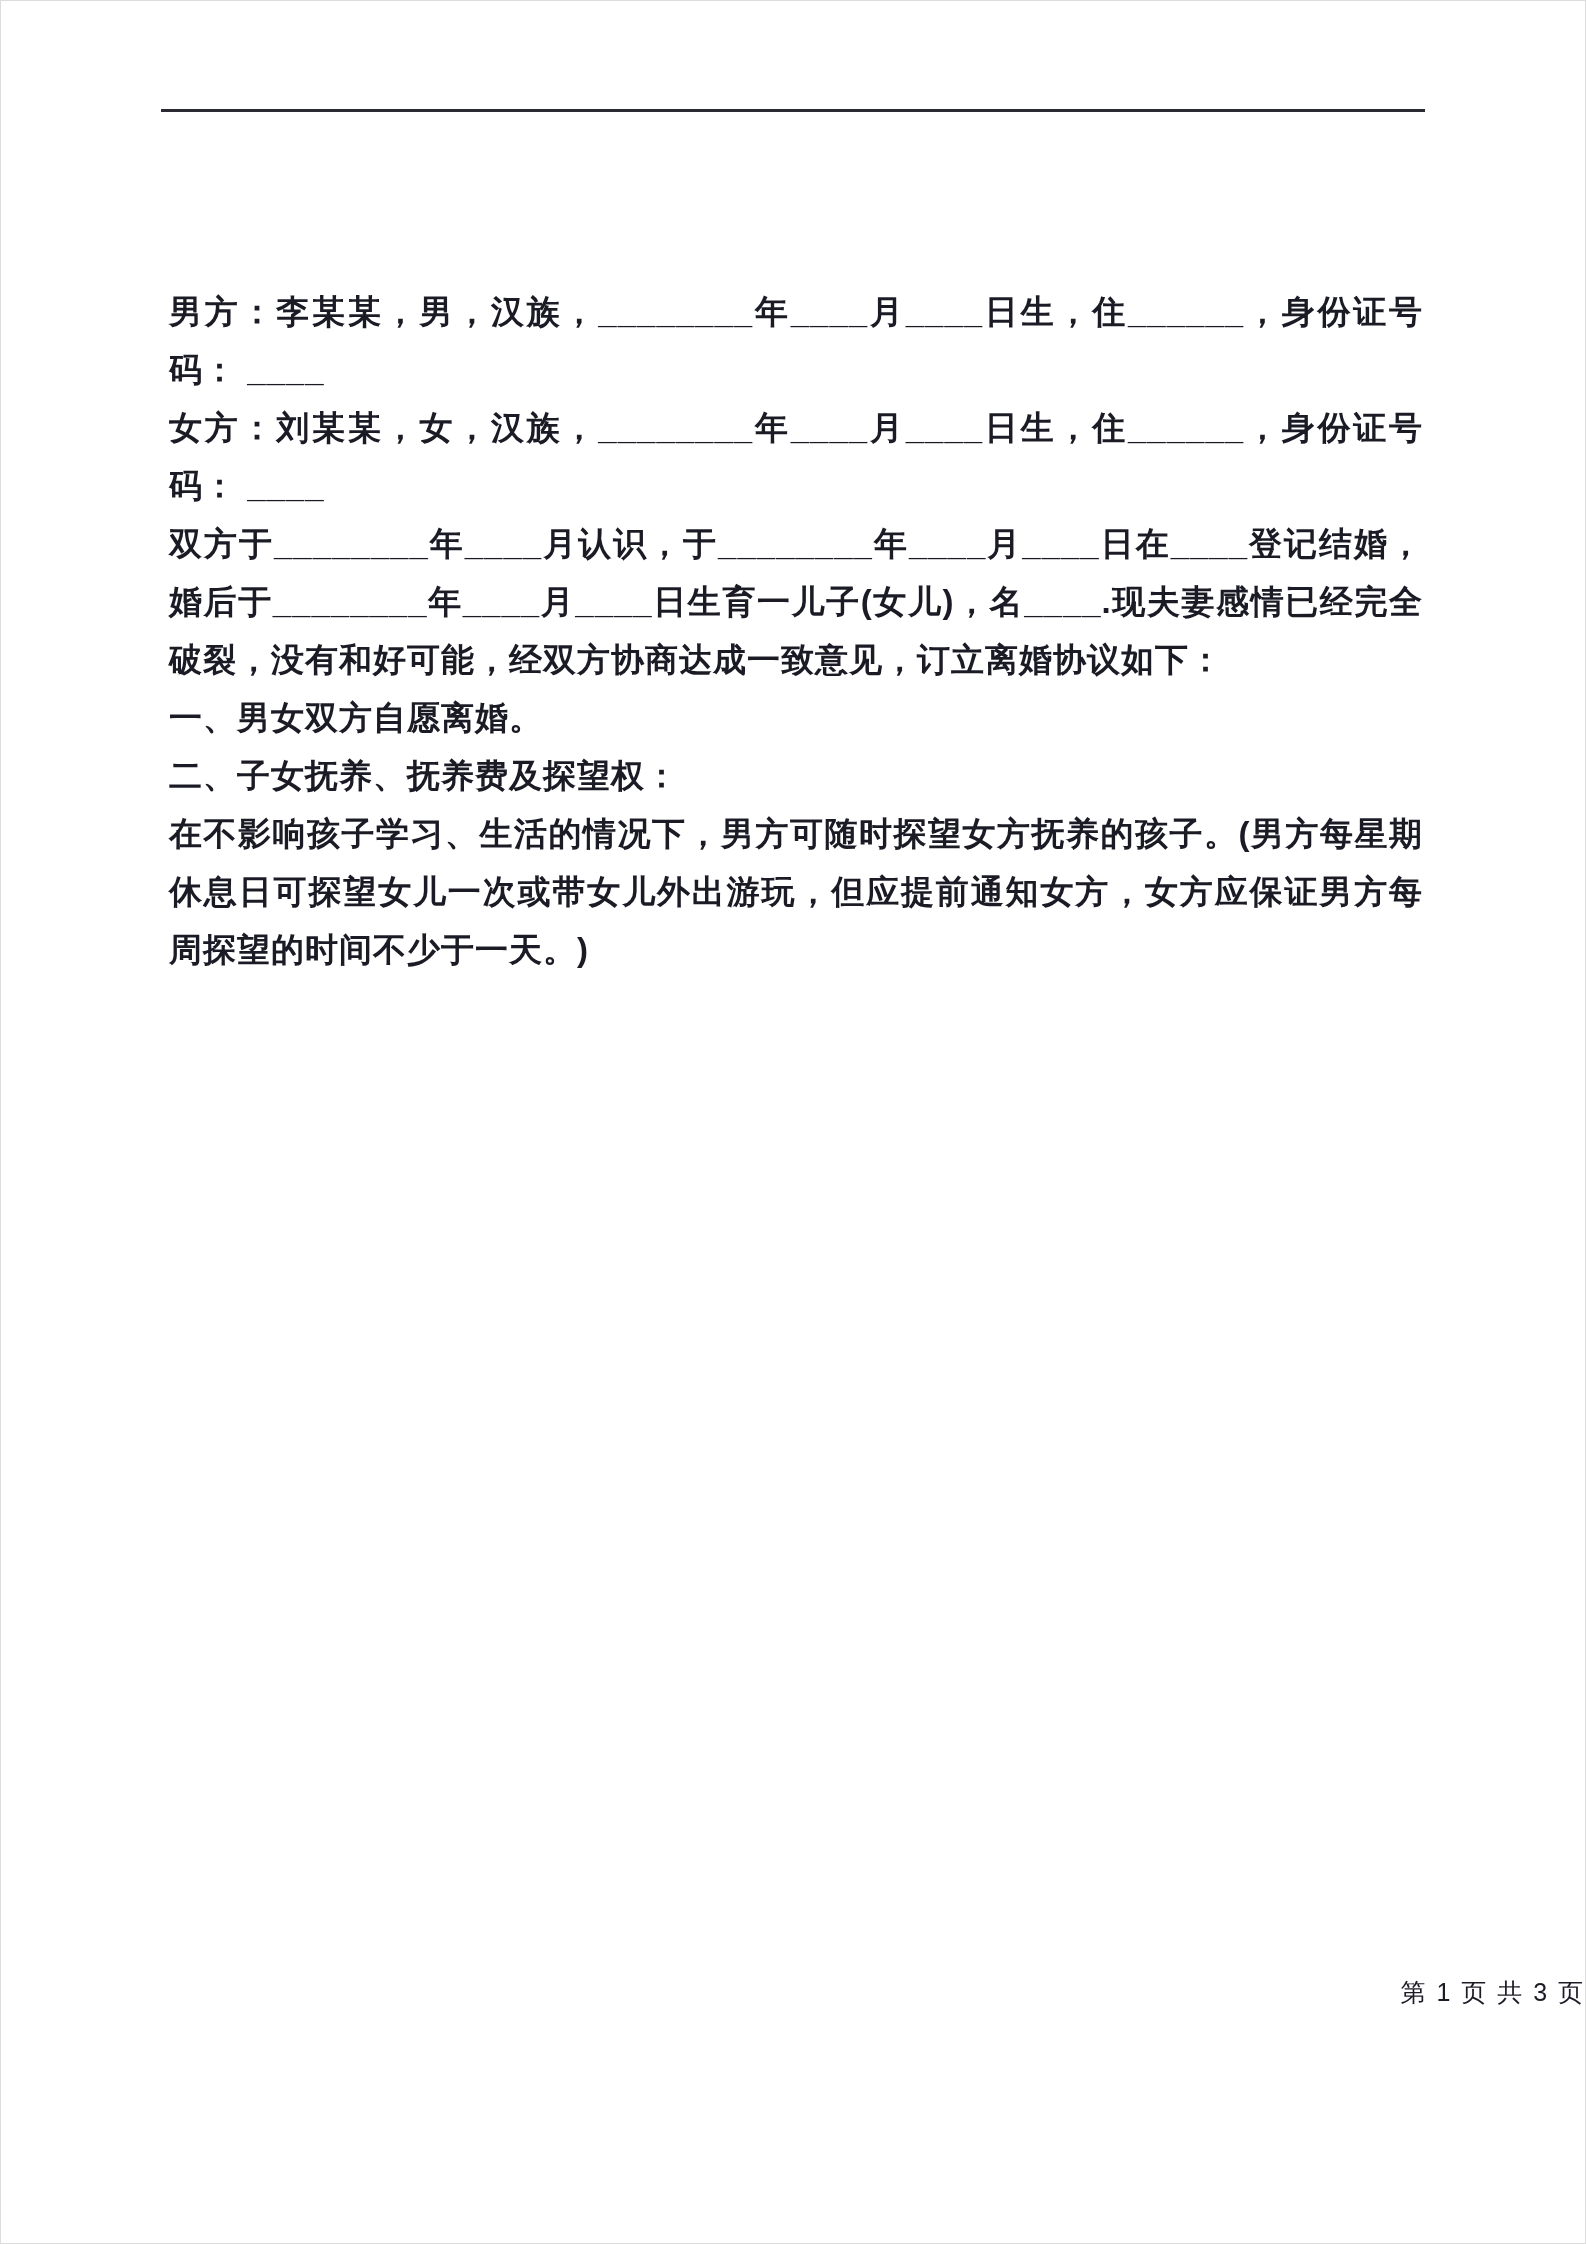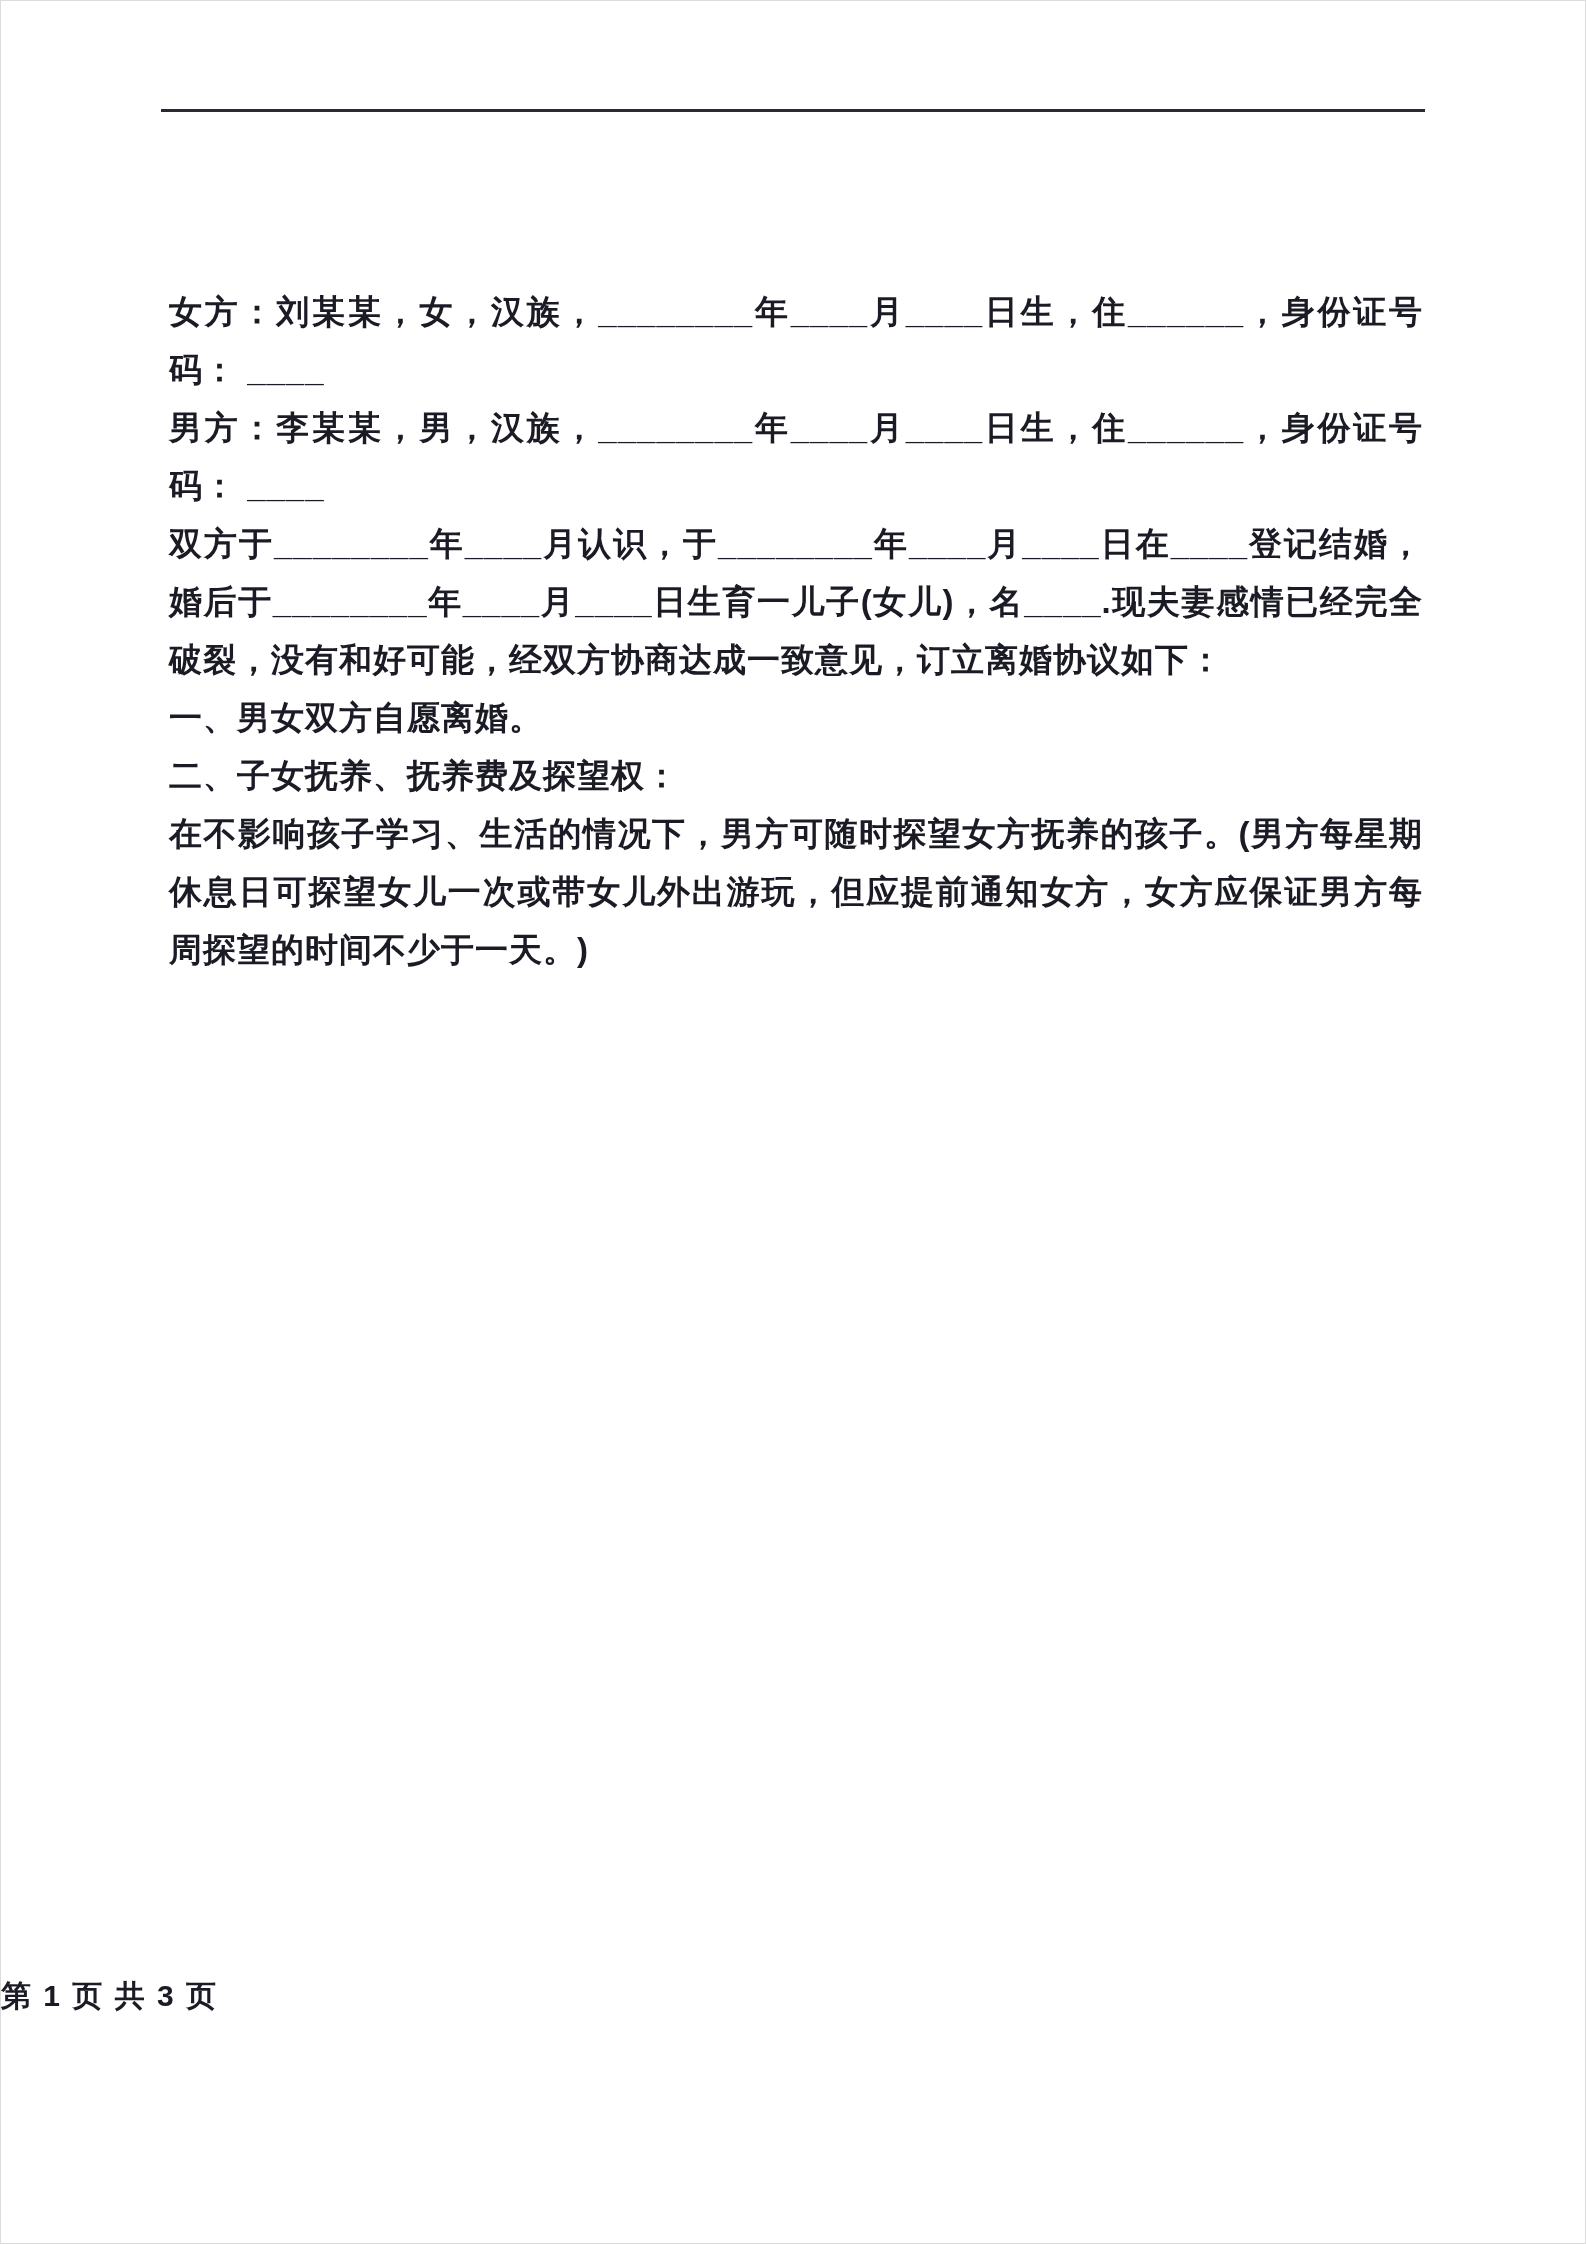--- a/index.html
+++ b/index.html
@@ -57,38 +57,38 @@
   .doc-body p {
     margin: 0;
     padding: 0;
     word-break: break-all;
   }
   .page-footer {
     position: absolute;
     top: 1975px;
     left: 0;
     right: 0;
-    text-align: left;
-    font-size: 30px;
-    font-weight: bold;
+    text-align: right;
+    font-size: 25px;
+    font-weight: normal;
     letter-spacing: 2px;
     color: #1b1b26;
   }
 </style>
 </head>
 <body>
 
 <div class="page">
 
   <hr class="top-rule">
 
 
   <div class="doc-body">
+    <p>男方：李某某，男，汉族，________年____月____日生，住______，身份证号码： ____</p>
     <p>女方：刘某某，女，汉族，________年____月____日生，住______，身份证号码： ____</p>
-    <p>男方：李某某，男，汉族，________年____月____日生，住______，身份证号码： ____</p>
     <p>双方于________年____月认识，于________年____月____日在____登记结婚，婚后于________年____月____日生育一儿子(女儿)，名____.现夫妻感情已经完全破裂，没有和好可能，经双方协商达成一致意见，订立离婚协议如下：</p>
     <p>一、男女双方自愿离婚。</p>
     <p>二、子女抚养、抚养费及探望权：</p>
     <p>在不影响孩子学习、生活的情况下，男方可随时探望女方抚养的孩子。(男方每星期休息日可探望女儿一次或带女儿外出游玩，但应提前通知女方，女方应保证男方每周探望的时间不少于一天。)</p>
   </div>
 
   <div class="page-footer">第 1 页 共 3 页</div>
 
 </div>
 

